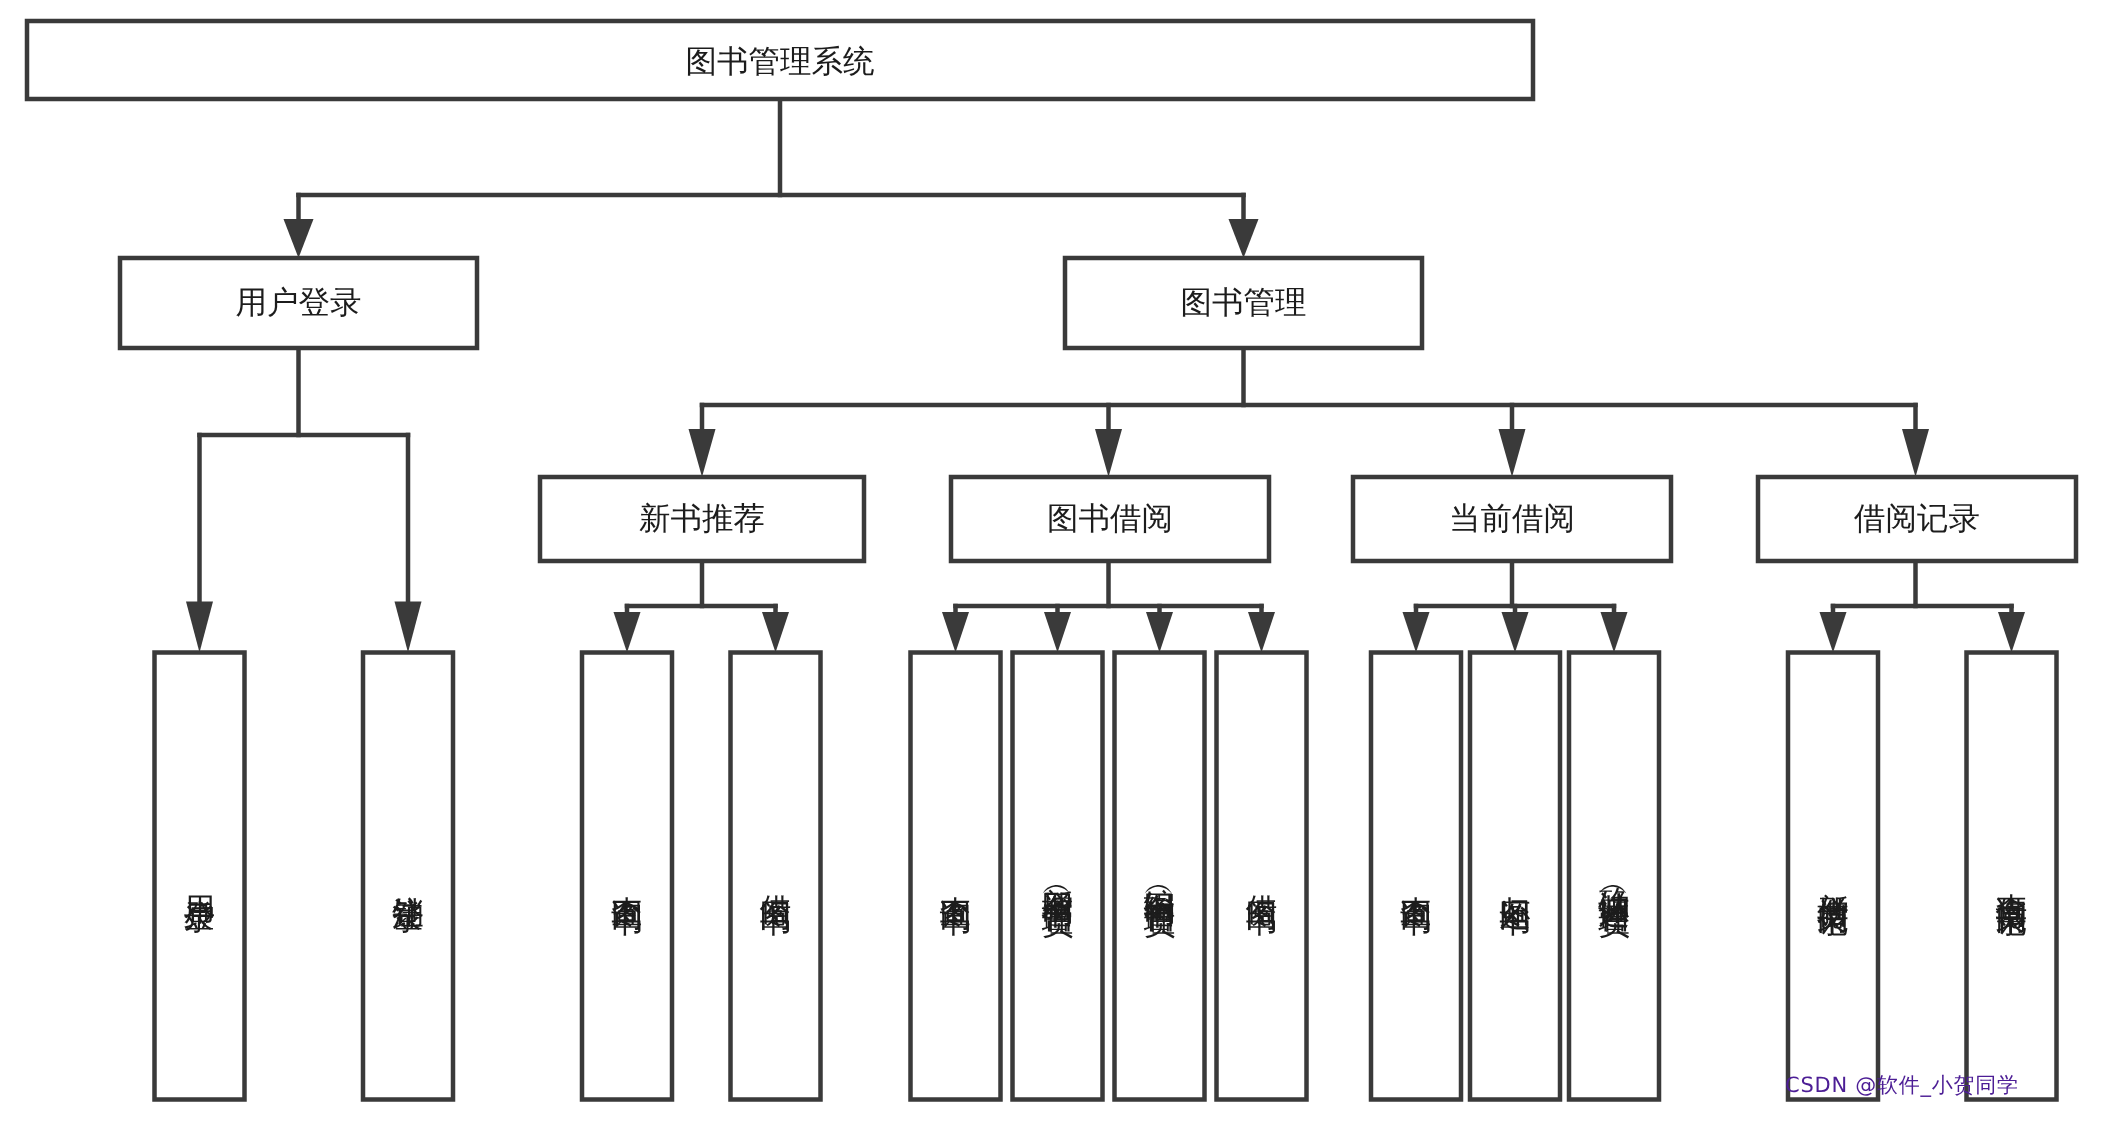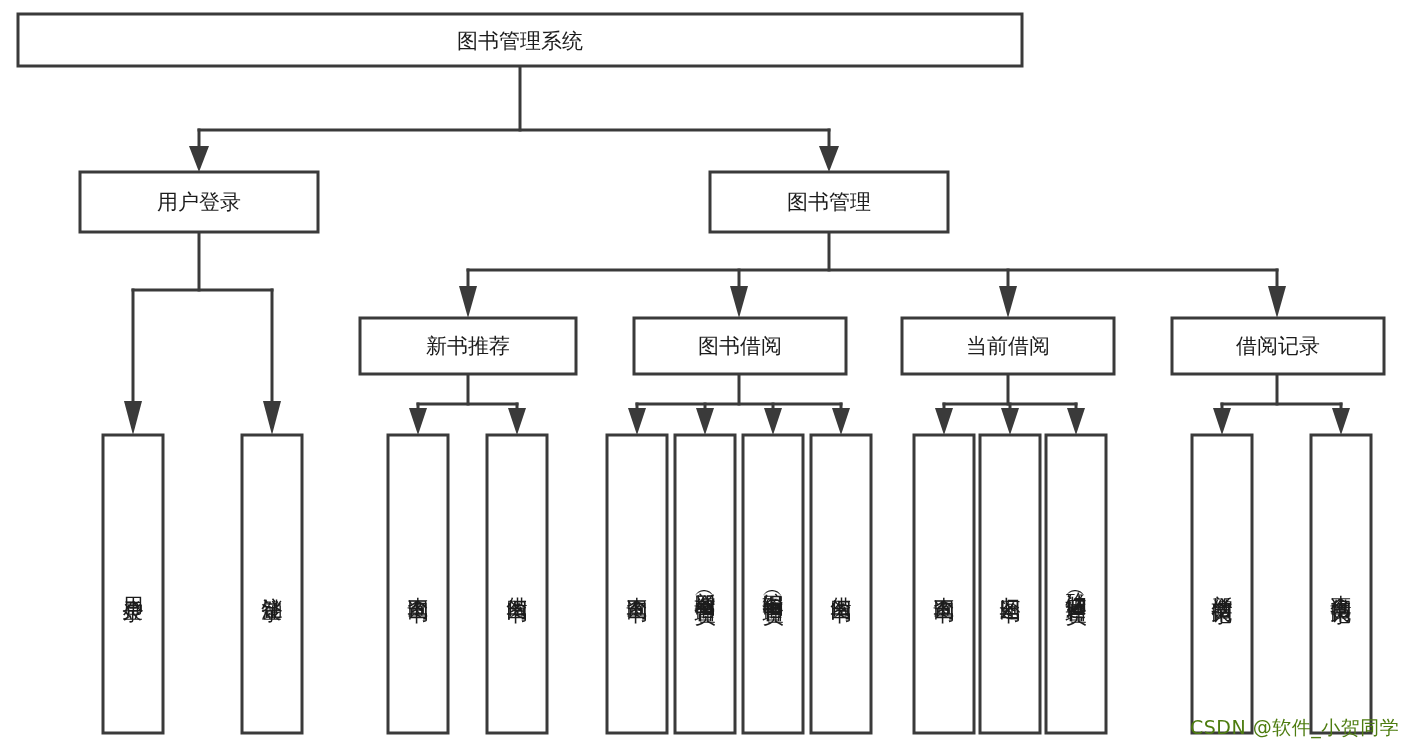--- a/index.html
+++ b/index.html
@@ -58,22 +58,22 @@
     display: flex;
     align-items: center;
     justify-content: center;
     text-align: center;
     white-space: nowrap;
     pointer-events: none;
   }
   .watermark {
     position: absolute;
     font-family: "DejaVu Sans", "Liberation Sans", sans-serif;
-    font-size: 19px;
-    color: #4d7c0f;
+    font-size: 14px;
+    color: #4c1d95;
     white-space: nowrap;
     letter-spacing: 0.5px;
   }
 </style>
 </head>
 <body>
 
 <div id="diagram-root">
 
   <svg class="layer" viewBox="0 0 1405 747">

